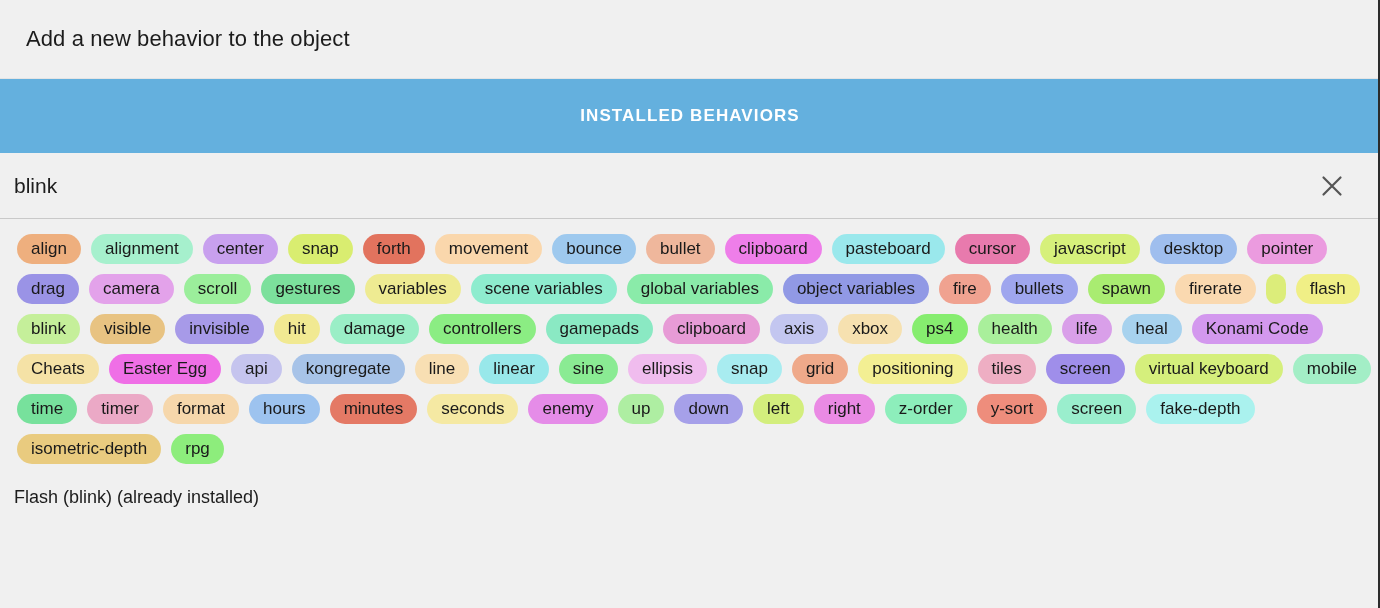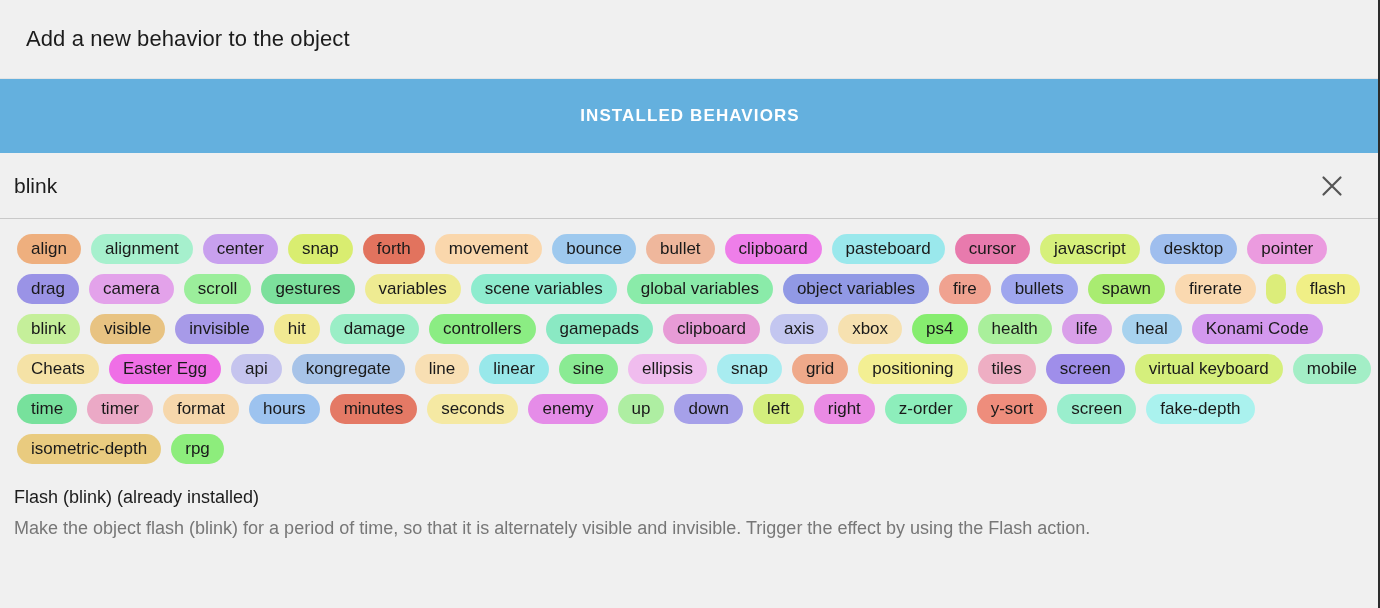--- a/index.html
+++ b/index.html
@@ -257,20 +257,19 @@
         <div class="tag" style="background: rgb(141, 238, 187);">z-order</div>
         <div class="tag" style="background: rgb(238, 141, 124);">y-sort</div>
         <div class="tag" style="background: rgb(154, 238, 205);">screen</div>
         <div class="tag" style="background: rgb(170, 242, 238);">fake-depth</div>
         <div class="tag" style="background: rgb(233, 203, 127);">isometric-depth</div>
         <div class="tag" style="background: rgb(141, 237, 124);">rpg</div>
       </div>
 
     <div class="desc">
       <div class="desc-title">Flash (blink) (already installed)</div>
-      <div class="desc-body">Make the object flash (blink) for a period of time, so that it is alternately visible and invisible. Trigger the effect by using the Flash action.</div>
     </div>
 
     <div class="scroll-gutter"></div>
   </div>
 
   <div class="scroll-edge"></div>
 </div>
 
 </body></html>

